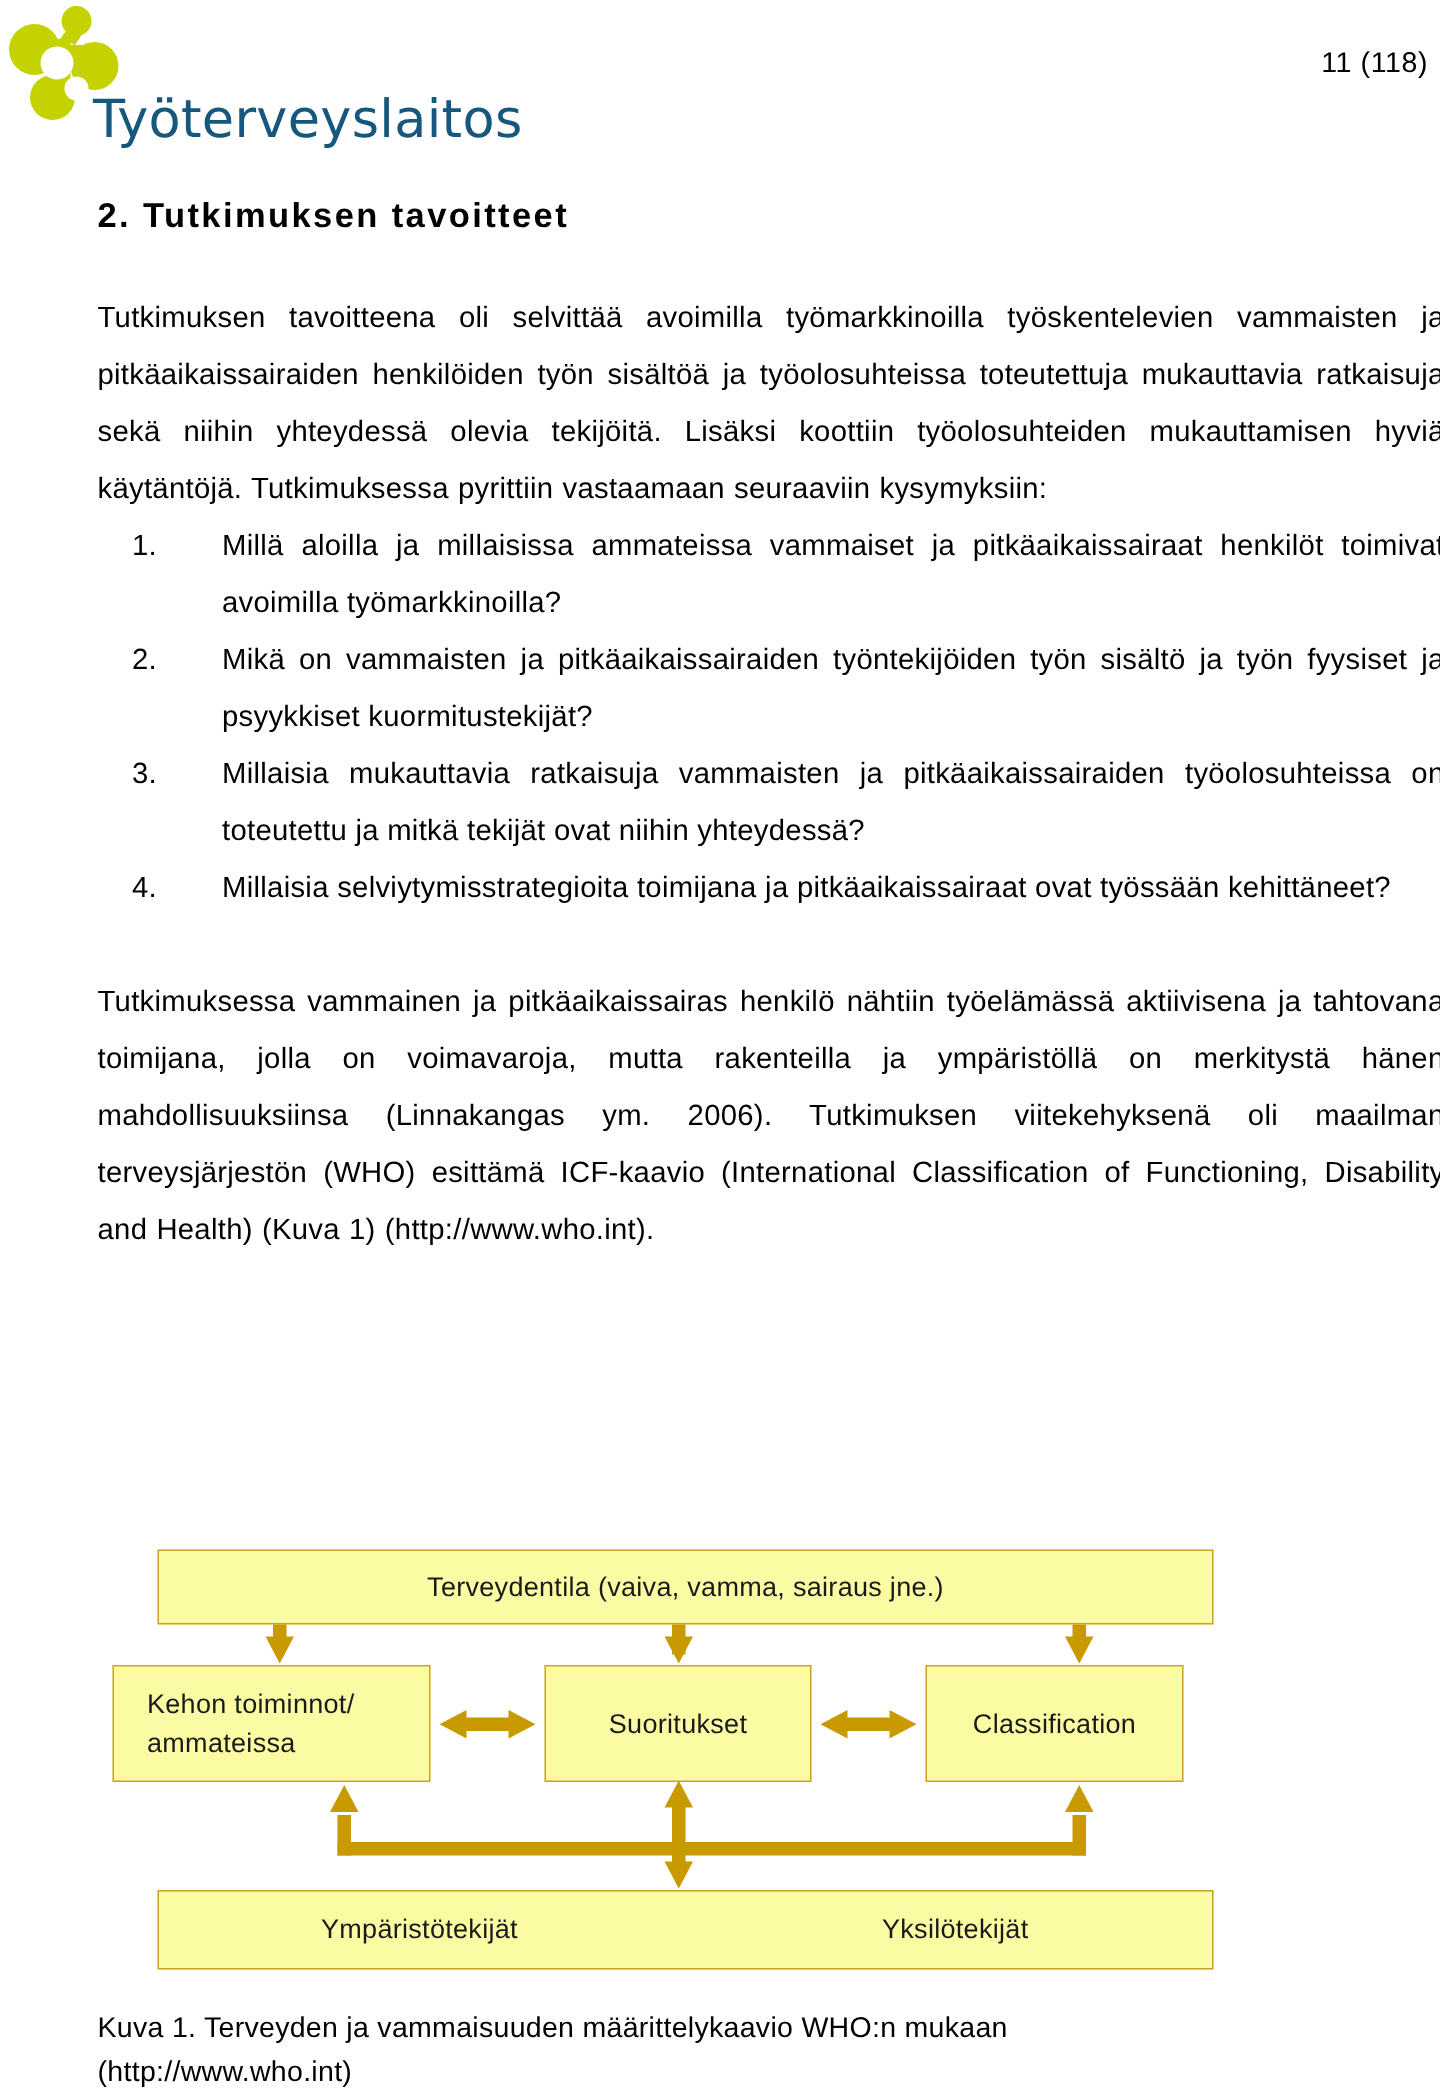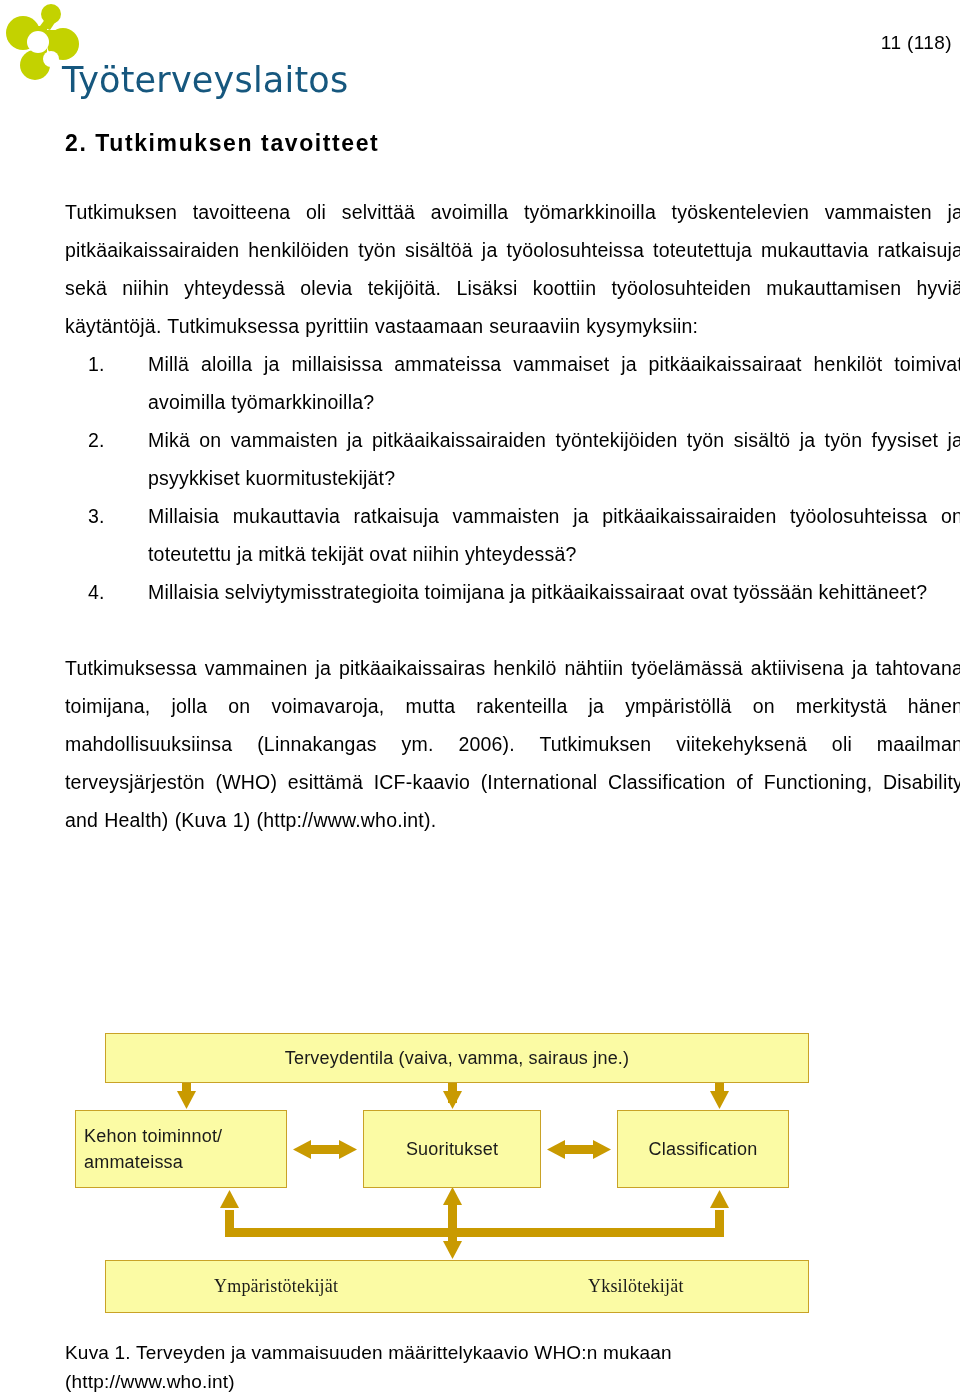--- a/index.html
+++ b/index.html
@@ -114,36 +114,36 @@
   }
   .dbox-top {
     left: 40px; top: 0px;
     width: 704px; height: 50px;
     justify-content: center;
     margin-top: 48px;
   }
   .dbox-left {
     left: 10px; top: 125px;
     width: 212px; height: 78px;
-    padding-left: 8px;
+    padding-left: 22px;
   }
   .dbox-left .lbl { line-height: 26px; }
   .dbox-mid {
     left: 298px; top: 125px;
     width: 178px; height: 78px;
     justify-content: center;
   }
   .dbox-right {
     left: 552px; top: 125px;
     width: 172px; height: 78px;
     justify-content: center;
   }
   .dbox-bottom {
     left: 40px; top: 275px;
-    width: 704px; height: 53px; font-family: Liberation Serif, serif;
+    width: 704px; height: 53px;
   }
   .dbox-bottom .lbl-env {
     position: absolute;
     left: 108px;
   }
   .dbox-bottom .lbl-ind {
     position: absolute;
     left: 482px;
   }
 

